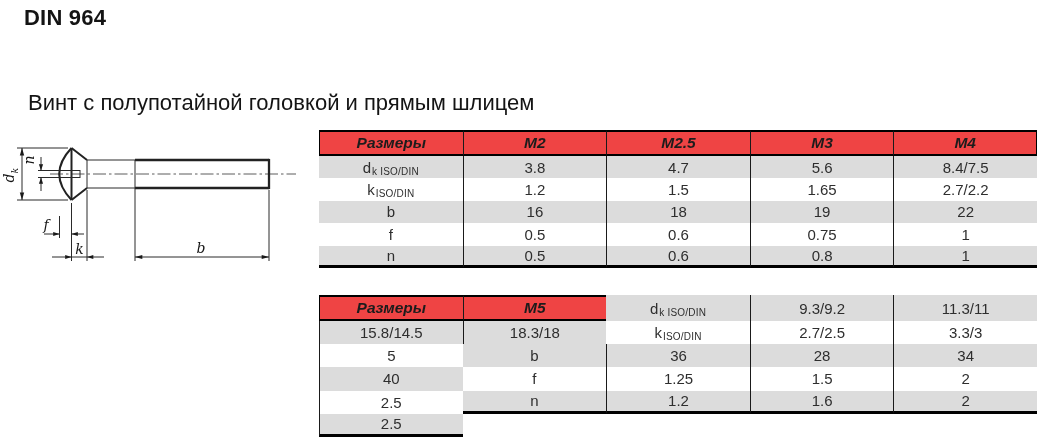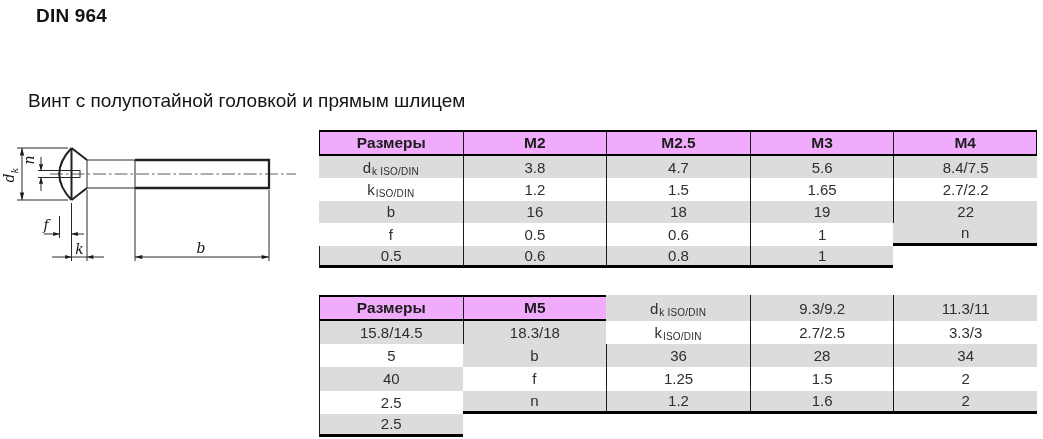--- a/index.html
+++ b/index.html
@@ -1,46 +1,46 @@
 <!DOCTYPE html>
 <html><head>
 <meta charset="utf-8">
 <style>
   html,body { margin:0; padding:0; background:#ffffff; }
   .page {
     position:relative; width:1043px; height:439px; overflow:hidden;
     background:#ffffff; font-family:"Liberation Sans", sans-serif;
   }
   .std-title {
-    position:absolute; left:36px; font-weight:700; font-size:19px;
+    position:absolute; left:24px; font-weight:700; font-size:22px;
     color:#141414; letter-spacing:0.2px; white-space:nowrap;
   }
   .subtitle {
-    position:absolute; left:28px; top:90px; font-size:19px; color:#141414;
+    position:absolute; left:28px; top:90px; font-size:22px; color:#141414;
     white-space:nowrap;
   }
   .drawing { position:absolute; left:0; top:130px; }
   .thick { stroke:#222; stroke-width:2; fill:none; }
   .thin  { stroke:#2a2a2a; stroke-width:1; fill:none; }
   .xthick{ stroke:#222; stroke-width:2.3; fill:none; }
   .cl    { stroke:#4a4a4a; stroke-width:0.9; fill:none; stroke-dasharray:13 3 2.5 3; }
   .arr   { fill:#1a1a1a; stroke:none; }
   .dimtext { font-family:"DejaVu Serif", serif; font-style:italic; font-size:14px; fill:#161616; }
   .dimsub  { font-size:9.5px; }
 
   .dtable { position:absolute; display:grid; grid-template-columns:repeat(5,1fr); background:#ffffff; }
   #t1 { left:319px; top:130px; width:718px; grid-template-rows:26px repeat(5,22.4px); }
   #t2 { left:319px; top:295px; width:718px; grid-template-rows:26px repeat(5,23.2px); }
   .cell {
     display:flex; align-items:center; justify-content:center; box-sizing:border-box;
     font-size:15px; color:#2e2e2e; overflow:hidden; white-space:nowrap;
   }
   .hcell {
-    background:#f0abfc; font-weight:700; font-size:15.5px; color:#1c1c1c;
-    border-top:2.5px solid #000; border-bottom:2.5px solid #000;
+    background:#ef4444; font-weight:700; font-size:15.5px; color:#1c1c1c;
+    border-top:2.5px solid #000; border-bottom:2.5px solid #000;font-style:italic;
   }
   .hfirst { border-left:1.5px solid #000; }
   .hlast  { border-right:1.5px solid #000; }
   .divl   { border-left:1.4px solid #1a1a1a; }
   .odd    { background:#dcdcdc; }
   .lastrow{ border-bottom:3px solid #000; }
   .lsub   { font-size:10px; transform:translateY(4px); margin-left:1px; letter-spacing:0.2px; }
 </style>
 </head>
 <body>
@@ -148,20 +148,21 @@
     <div class="cell odd divl">16</div>
     <div class="cell odd divl">18</div>
     <div class="cell odd divl">19</div>
     <div class="cell odd divl">22</div>
 
     <div class="cell">
         <span>f</span>
       </div>
     <div class="cell divl">0.5</div>
     <div class="cell divl">0.6</div>
+    <div class="cell divl">0.75</div>
     <div class="cell divl">1</div>
 
     <div class="cell odd lastrow">
         <span>n</span>
       </div>
     <div class="cell odd divl lastrow">0.5</div>
     <div class="cell odd divl lastrow">0.6</div>
     <div class="cell odd divl lastrow">0.8</div>
     <div class="cell odd divl lastrow">1</div>
   </div>

